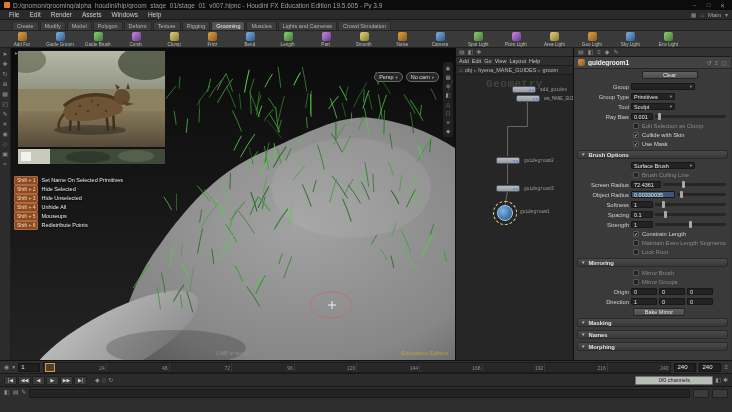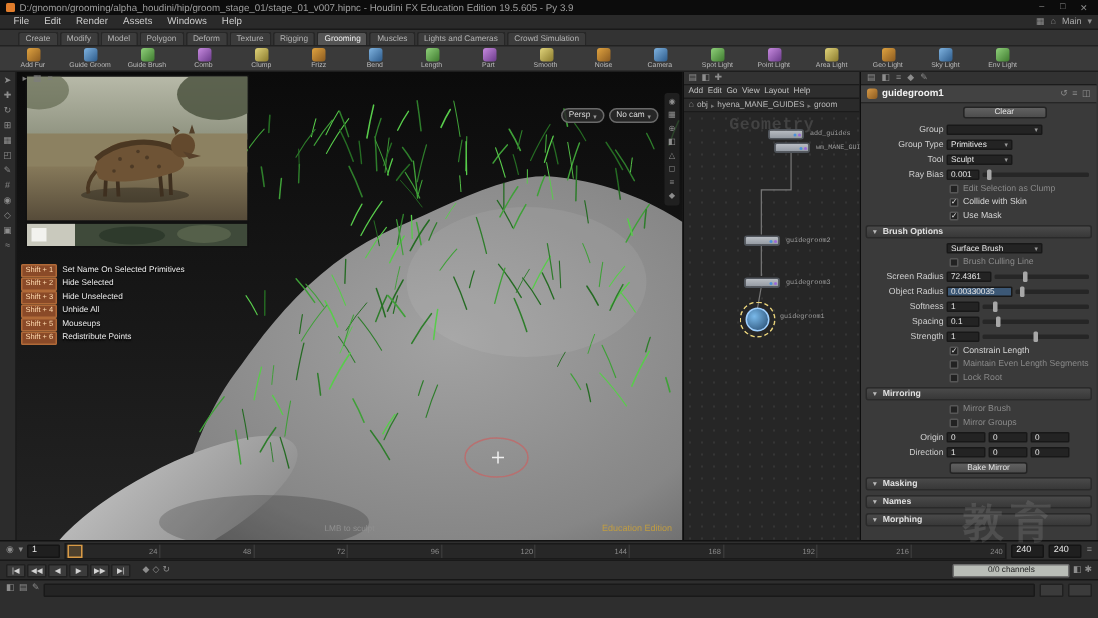--- a/index.html
+++ b/index.html
@@ -819,14 +819,13 @@
 
   <div class="statusbar">
     <span class="sicon">◧</span>
     <span class="sicon">▤</span>
     <span class="sicon">✎</span>
     <span class="sb-msg"></span>
     <span class="sb-box"></span>
     <span class="sb-box"></span>
   </div>
 
-  <span class="cn-watermark">教育</span>
 </div>
 
 </body></html>

